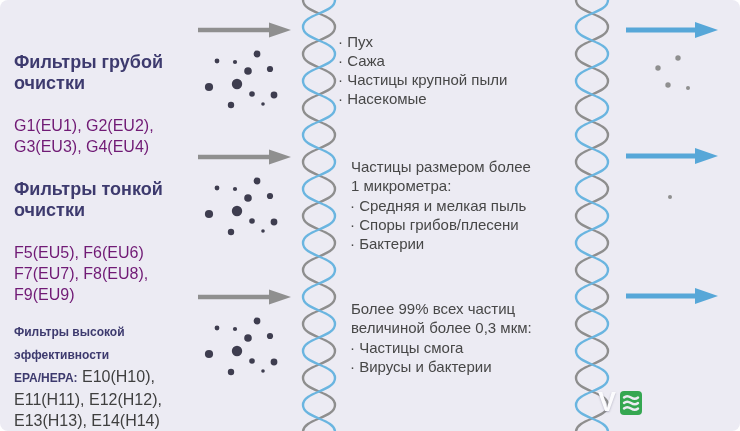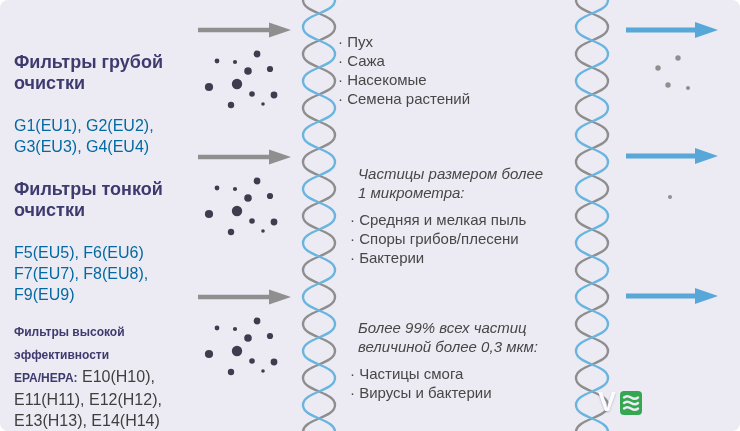--- a/index.html
+++ b/index.html
@@ -5,25 +5,25 @@
   html,body{margin:0;padding:0;background:#ffffff;}
   .canvas{
     position:relative;width:740px;height:431px;overflow:hidden;
     background:#ECEBF3;border-radius:8px;
     font-family:"Liberation Sans","DejaVu Sans",sans-serif;
     color:#3F3F3F;
   }
   .abs{position:absolute;}
   .left-col{width:182px;white-space:pre-line;line-height:21px;}
   .sec-title{font-size:18px;font-weight:700;color:#3D3A6E;margin:0;white-space:pre-line;}
-  .sec-classes{font-size:16px;color:#0369a1;margin:0;white-space:pre-line;}
+  .sec-classes{font-size:16px;color:#701a75;margin:0;white-space:pre-line;}
   .left-para{margin:0;font-size:16px;white-space:pre-line;line-height:21px;}
   .left-para .t-bold{font-weight:700;color:#3D3A6E;font-size:12px;}
   .mid-col{width:230px;font-size:15px;line-height:19px;color:#474747;}
-  .mid-intro{margin:8px;white-space:pre-line;font-style:italic;}
+  .mid-intro{margin:1px;white-space:pre-line;}
   .bullet{white-space:pre-line;}
   .bullet::before{content:"\00B7\00A0";}
   .logo{display:flex;align-items:center;gap:2px;
         font-size:27px;font-weight:700;color:#FBFBFD;letter-spacing:1px;
         text-shadow:0 1px 2px rgba(110,110,135,0.45);}
   svg{display:block;}
 </style>
 </head>
 <body>
 
@@ -72,22 +72,22 @@
   </div>
   <svg class="abs" style="left:197px;top:21px;" width="96" height="18" viewBox="0 0 96 18">
       <use href="#gray-arrow"></use>
     </svg>
   <svg class="abs" style="left:200px;top:48px;" width="80" height="62" viewBox="0 0 80 62">
       <use href="#dirty-cluster"></use>
     </svg>
   <div class="abs mid-col" style="left:338px;top:32px;">
     <div class="bullet">Пух</div>
     <div class="bullet">Сажа</div>
+    <div class="bullet">Частицы крупной пыли</div>
     <div class="bullet">Насекомые</div>
-    <div class="bullet">Семена растений</div>
   </div>
   <svg class="abs" style="left:625px;top:21px;" width="96" height="18" viewBox="0 0 96 18">
       <use href="#blue-arrow"></use>
     </svg>
   <svg class="abs" style="left:652px;top:52px;" width="44" height="42" viewBox="0 0 44 42" fill="#8F8F8F">
     <circle cx="26" cy="6" r="2.7"></circle>
       <circle cx="6" cy="16" r="2.7"></circle>
     <circle cx="16" cy="33" r="2.7"></circle>
       <circle cx="36" cy="36" r="2"></circle>
   </svg>
@@ -125,21 +125,21 @@
 EPA/HEPA:</span> <span class="t-reg">E10(H10),
 E11(H11), E12(H12),
 E13(H13), E14(H14)</span></p>
   </div>
   <svg class="abs" style="left:197px;top:288px;" width="96" height="18" viewBox="0 0 96 18">
       <use href="#gray-arrow"></use>
     </svg>
   <svg class="abs" style="left:200px;top:315px;" width="80" height="62" viewBox="0 0 80 62">
       <use href="#dirty-cluster"></use>
     </svg>
-  <div class="abs mid-col" style="left:350px;top:310px;">
+  <div class="abs mid-col" style="left:350px;top:298px;">
     <p class="mid-intro">Более 99% всех частиц
 величиной более 0,3 мкм:</p>
     <div class="bullet">Частицы смога</div>
     <div class="bullet">Вирусы и бактерии</div>
   </div>
   <svg class="abs" style="left:625px;top:287px;" width="96" height="18" viewBox="0 0 96 18">
       <use href="#blue-arrow"></use>
     </svg>
 
   <div class="abs logo" style="left:598px;top:387px;">

